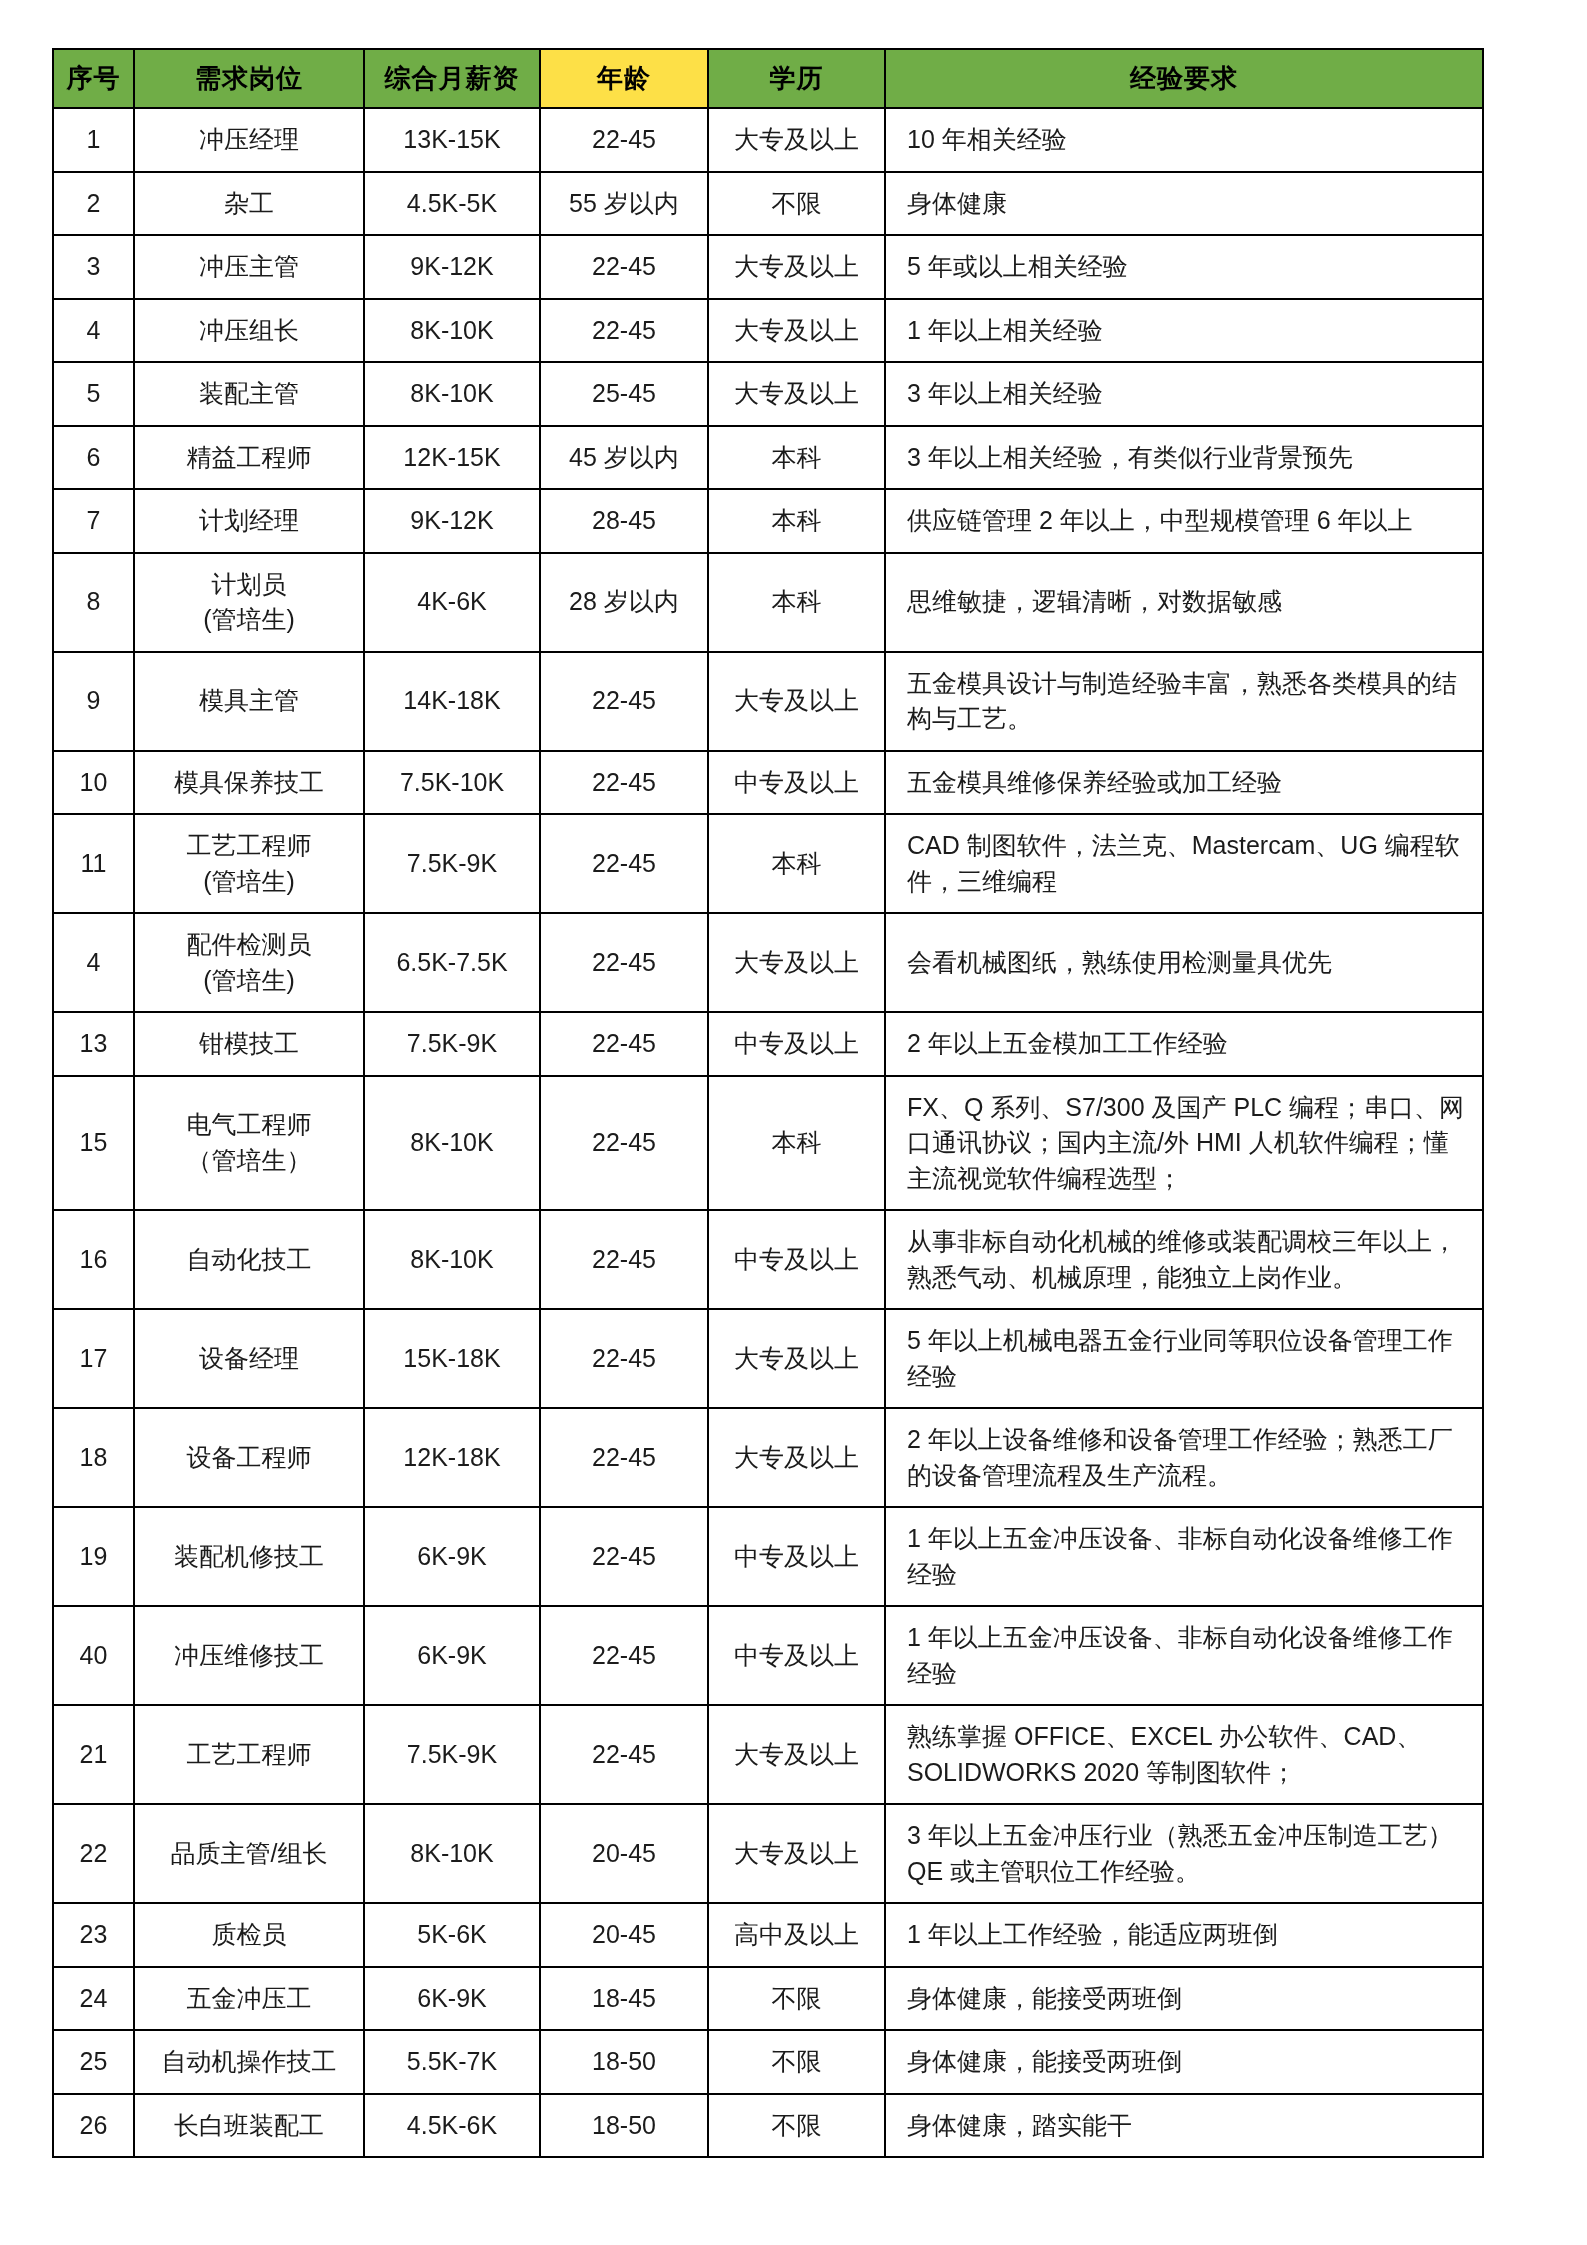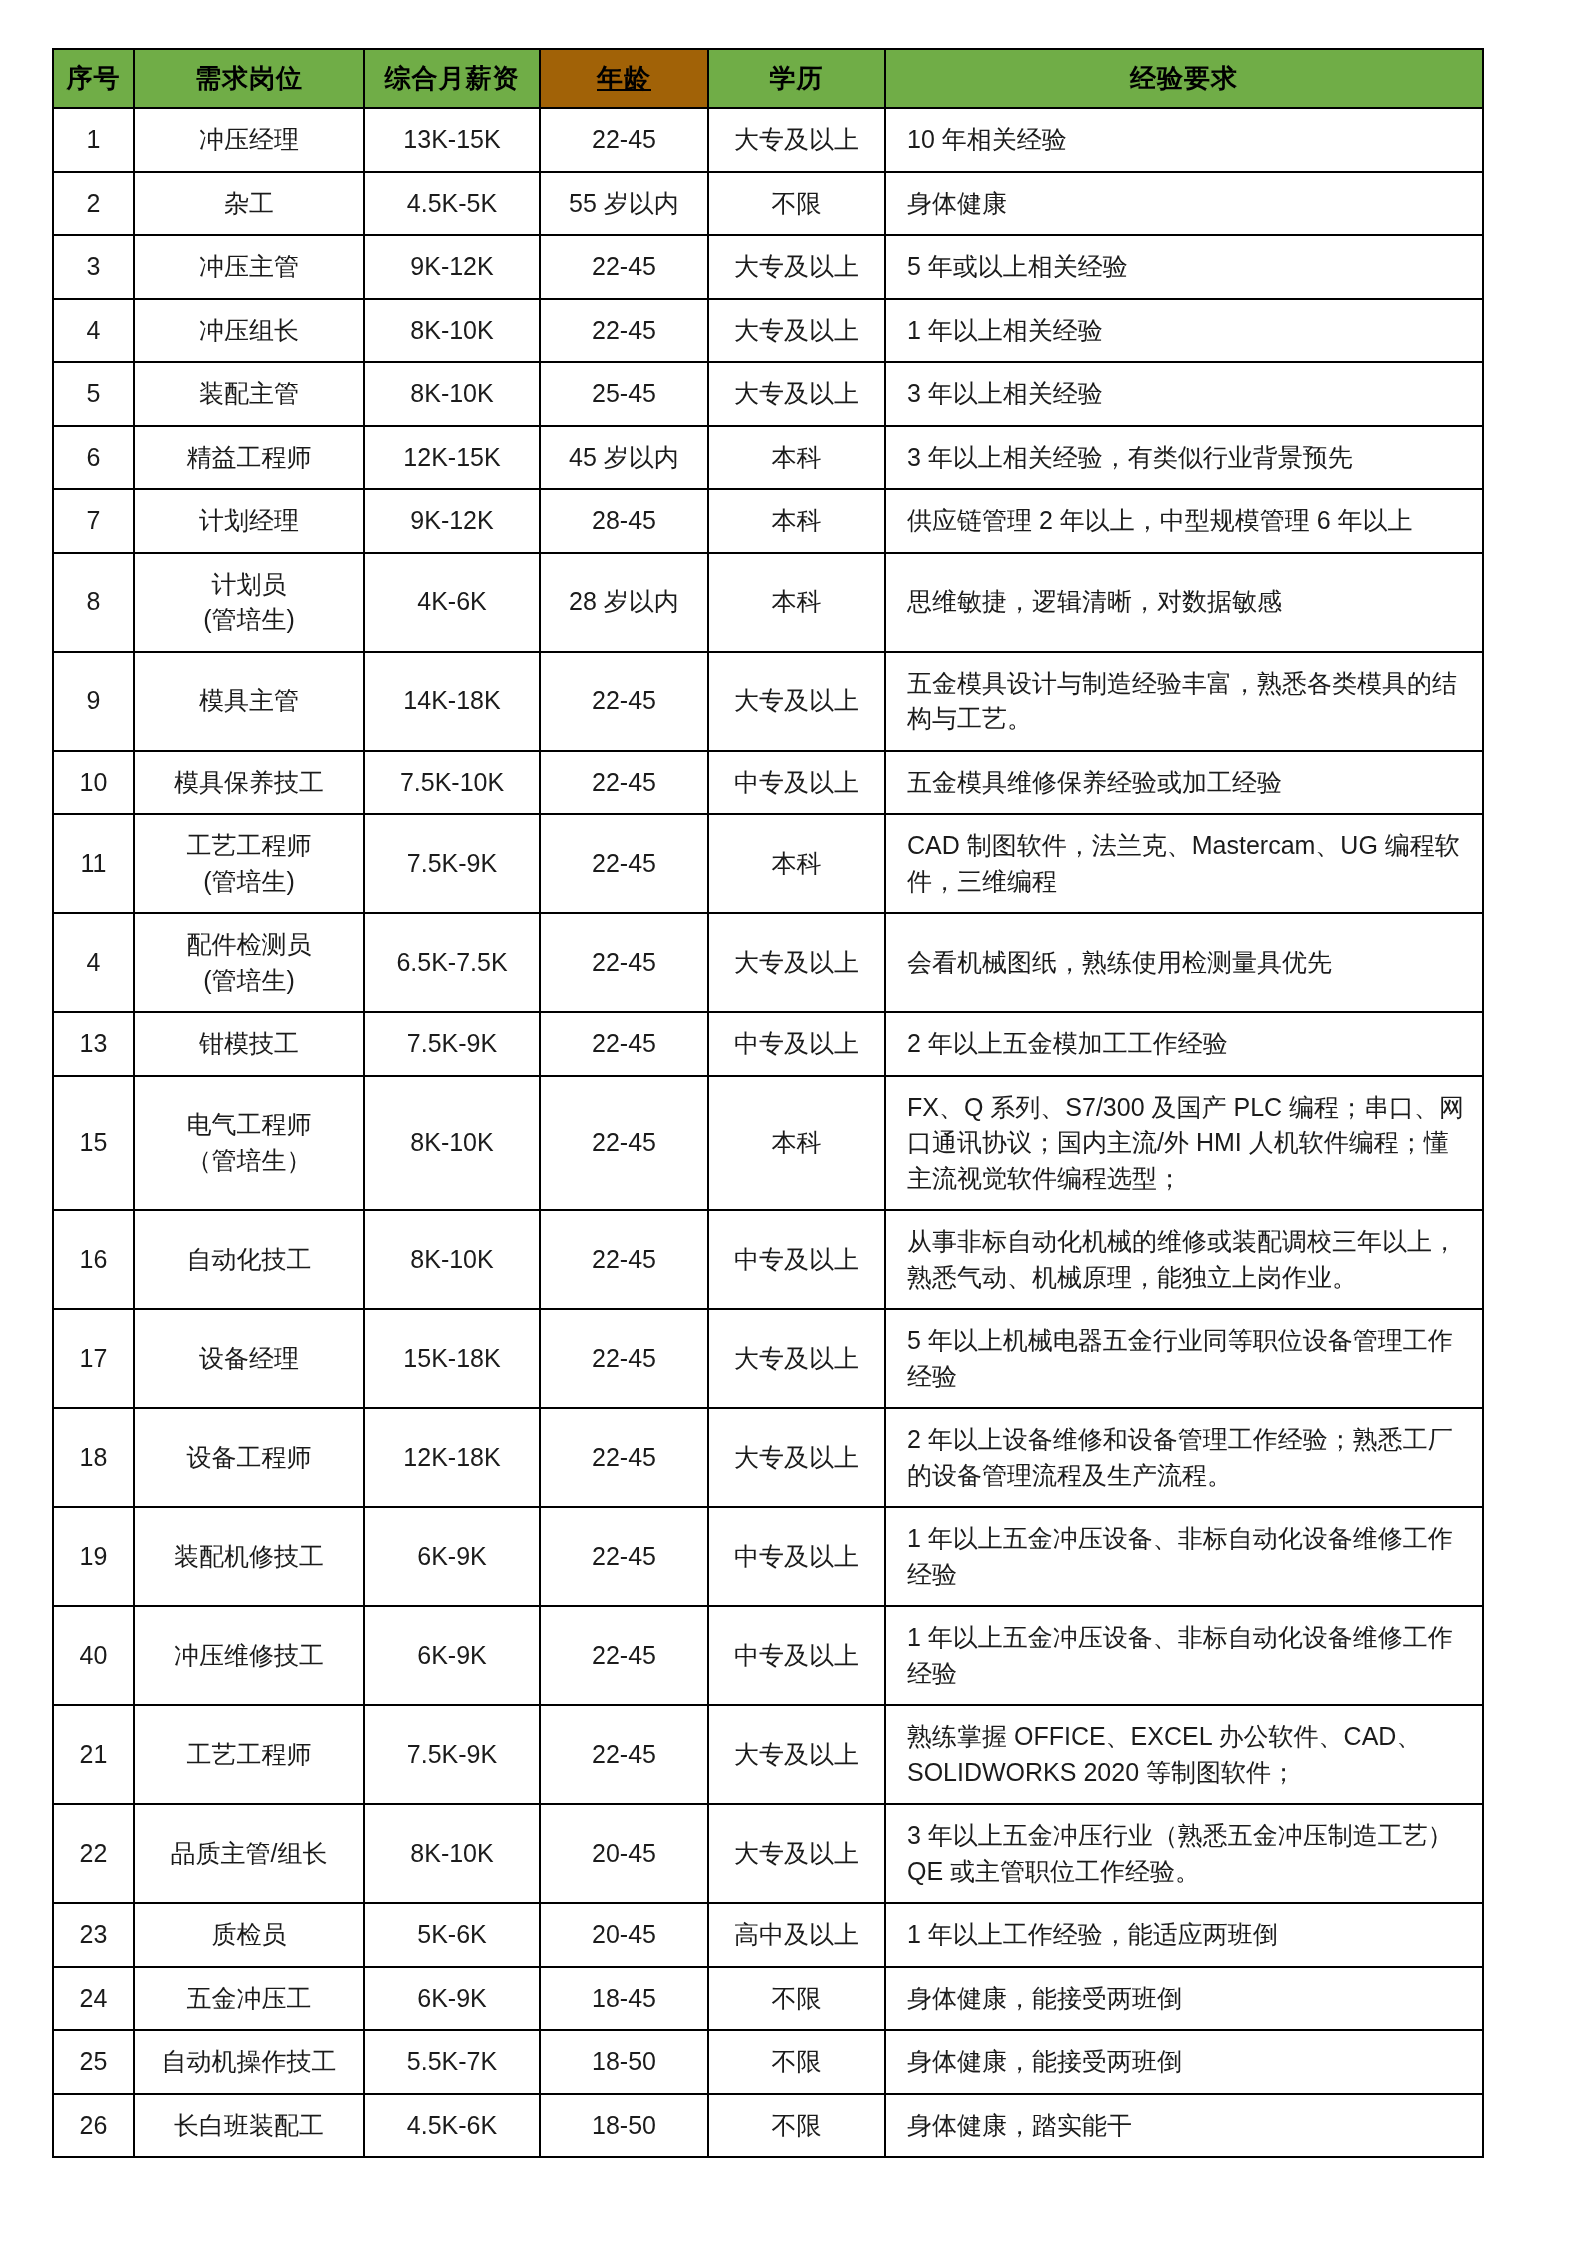--- a/index.html
+++ b/index.html
@@ -64,21 +64,21 @@
         <col class="c-sal">
         <col class="c-age">
         <col class="c-edu">
         <col class="c-exp">
     </colgroup>
     <thead>
       <tr>
         <th style="background: rgb(112, 173, 71); color: rgb(0, 0, 0);">序号</th>
         <th style="background: rgb(112, 173, 71); color: rgb(0, 0, 0);">需求岗位</th>
         <th style="background: rgb(112, 173, 71); color: rgb(0, 0, 0);">综合月薪资</th>
-        <th style="background: #a16207; color: rgb(0, 0, 0); text-decoration: underline;">年龄</th>
+        <th style="background: #fde047; color: rgb(0, 0, 0);">年龄</th>
         <th style="background: rgb(112, 173, 71); color: rgb(0, 0, 0); margin-top: 36px;">学历</th>
         <th style="background: rgb(112, 173, 71); color: rgb(0, 0, 0);">经验要求</th>
       </tr>
     </thead>
     <tbody>
         <tr>
     <td class="c-no">1</td>
     <td class="c-pos">冲压经理</td>
     <td class="c-sal">13K-15K</td>
     <td class="c-age">22-45</td>

